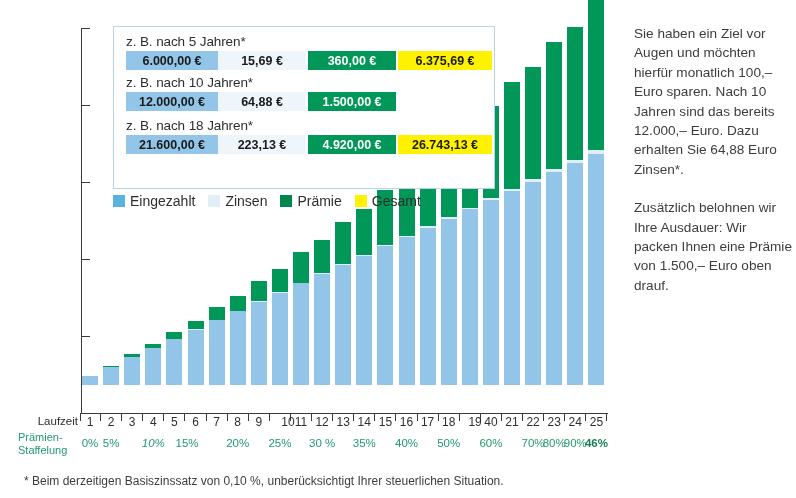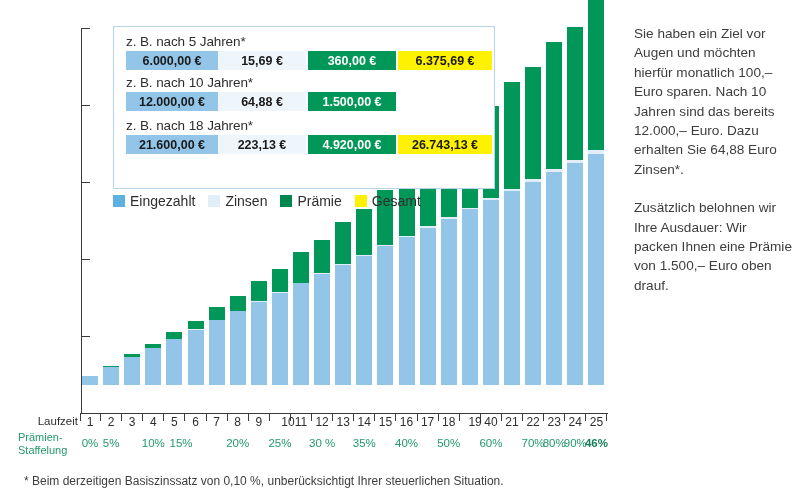--- a/index.html
+++ b/index.html
@@ -378,22 +378,22 @@
         <div class="seg seg-eingezahlt" style="height: 231px;"></div>
       </div>
     </div>
 
   <div id="laufzeit-label">Laufzeit</div>
 
   <div id="staffelung-label">Prämien-Staffelung</div>
   <div id="pct-layer">
       <div class="pct-label" style="left: 73px;">0%</div>
       <div class="pct-label" style="left: 94.1px;">5%</div>
-      <div class="pct-label" style="left: 136.3px;">10%</div>
-      <div class="pct-label" style="left: 164px;">15%</div>
+      <div class="pct-label" style="left: 136.3px; font-style: italic;">10%</div>
+      <div class="pct-label" style="left: 170px;">15%</div>
       <div class="pct-label" style="left: 220.7px;">20%</div>
       <div class="pct-label" style="left: 262.9px;">25%</div>
       <div class="pct-label" style="left: 305.1px;">30 %</div>
       <div class="pct-label" style="left: 347.3px;">35%</div>
       <div class="pct-label" style="left: 389.5px;">40%</div>
       <div class="pct-label" style="left: 431.7px;">50%</div>
       <div class="pct-label" style="left: 473.9px;">60%</div>
       <div class="pct-label" style="left: 516.1px;">70%</div>
       <div class="pct-label" style="left: 537.2px;">80%</div>
       <div class="pct-label" style="left: 558.3px;">90%</div>

